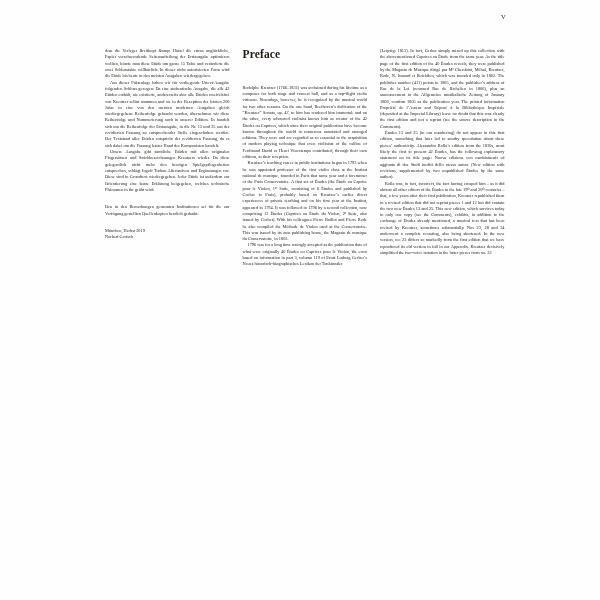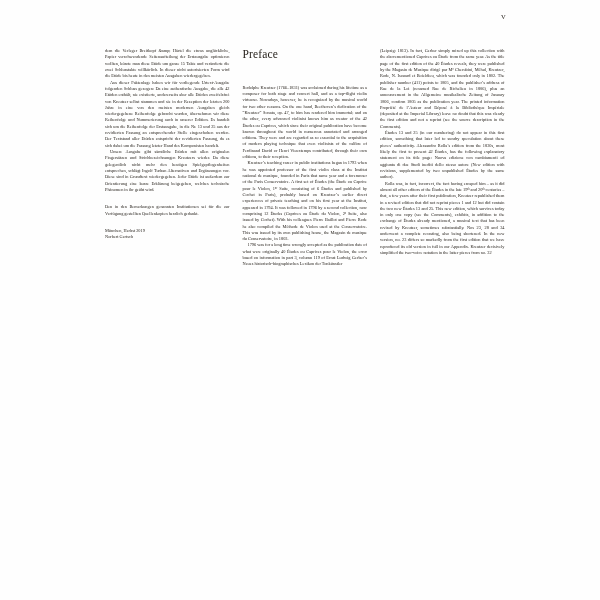--- a/index.html
+++ b/index.html
@@ -62,21 +62,21 @@
   .col p.noindent {
     text-indent: 0;
   }
   .heading {
     font-size: 11.5px !important;
     line-height: 1.1 !important;
     text-align: left !important;
     margin: 0 0 24px 0 !important;
     color: #1d1812;
     letter-spacing: 0.15px;
-    font-weight: normal;
+    font-weight: bold;
   }
   .gap-lg { height: 11px; }
   .signature { line-height: 1.5 !important; text-align: left !important; }
 </style>
 </head>
 <body>
 
 <div class="page">
 
   <div class="folio">V</div>

